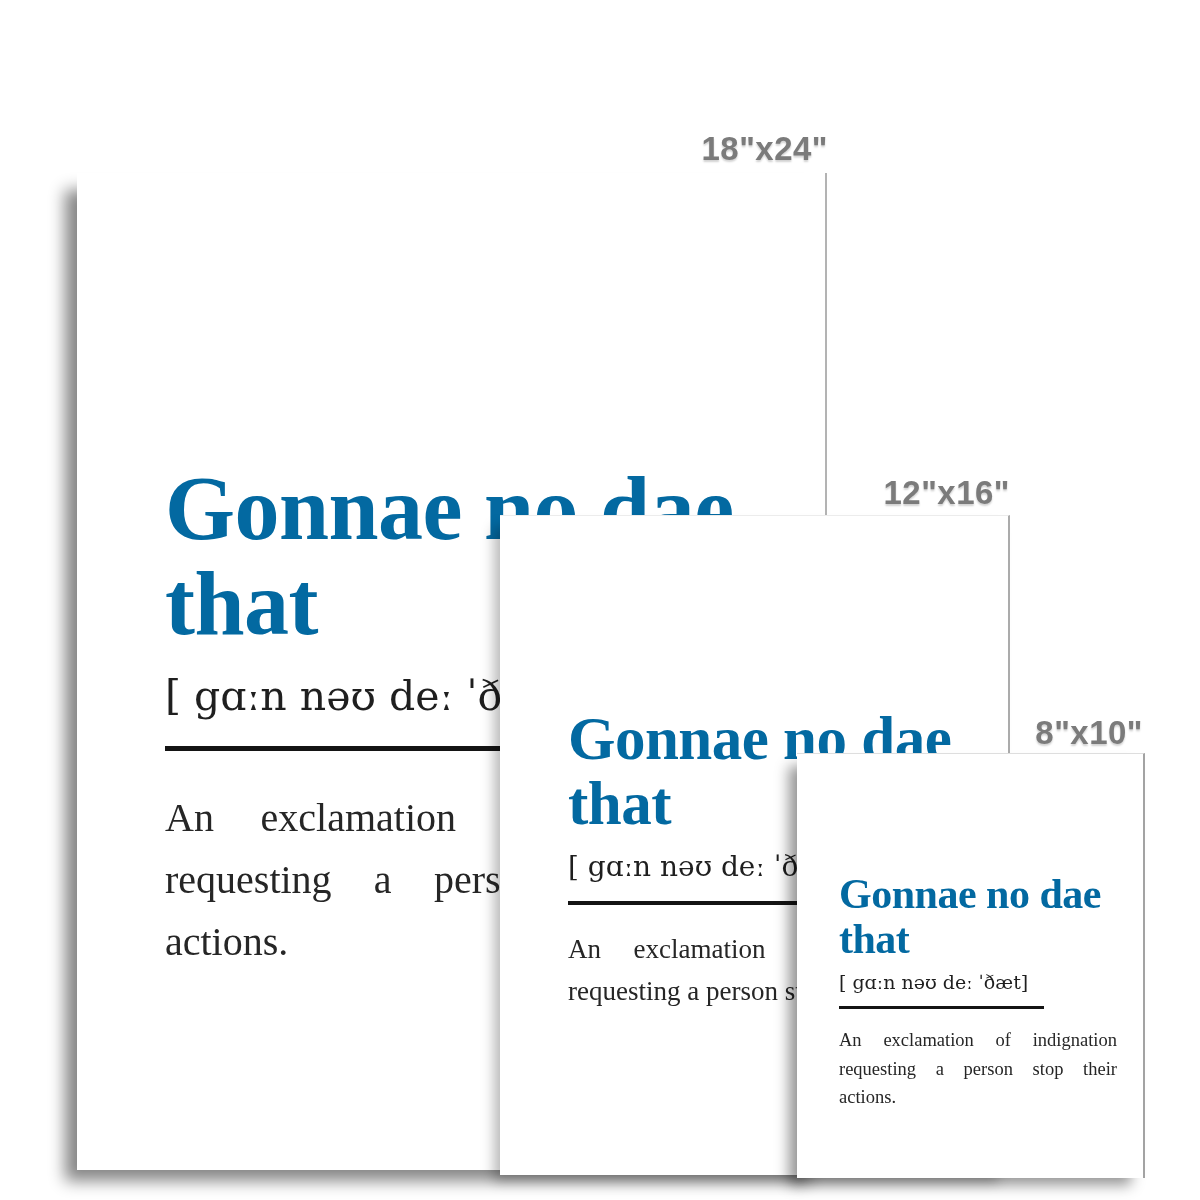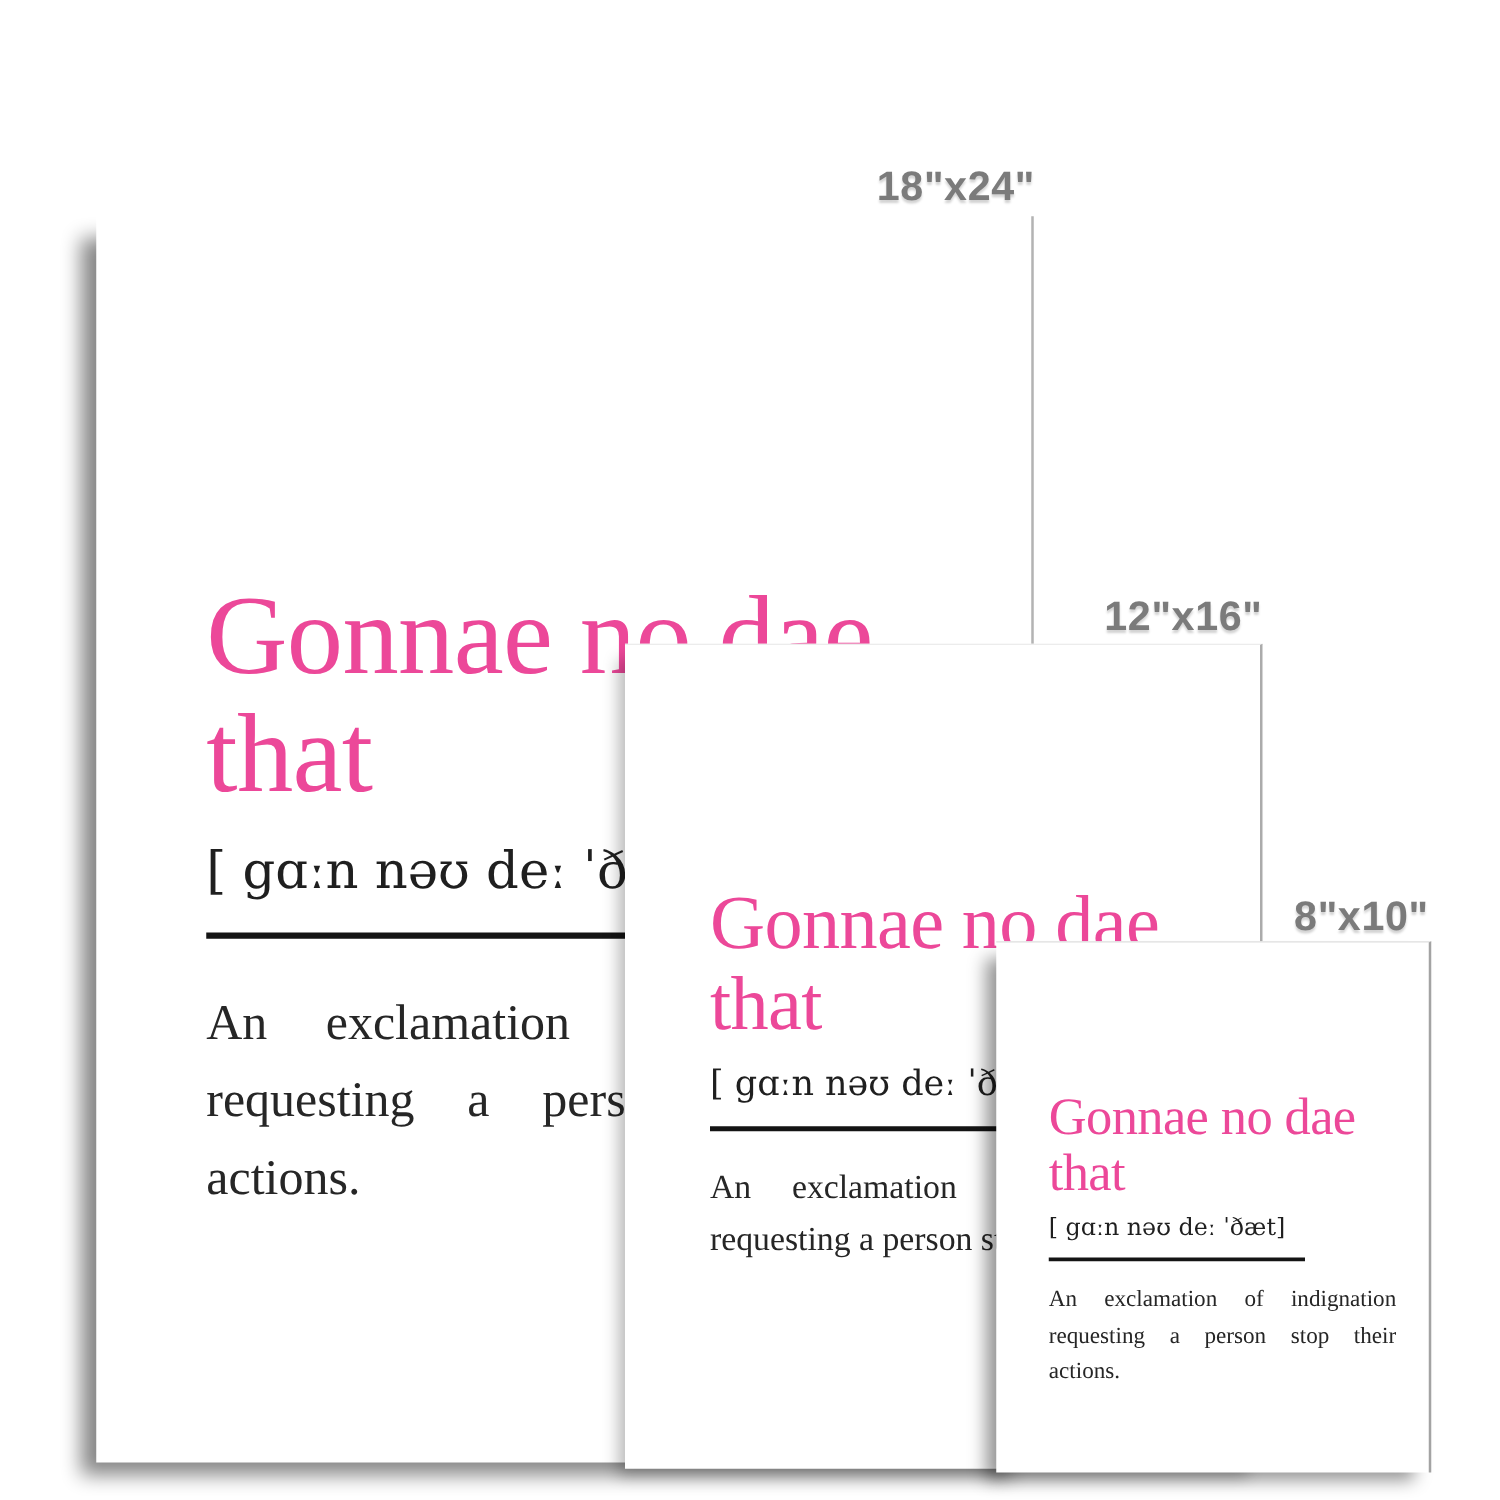--- a/index.html
+++ b/index.html
@@ -45,23 +45,23 @@
     left: 797px; top: 753px;  width: 348px; height: 425px;
     padding: 118px 20px 0 42px;
     border-right: 2px solid #a3a3a3;
     border-top: 1px solid #dedede;
     box-shadow: -11px 10px 13px -3px rgba(0,0,0,0.42);
     z-index: 3;
   }
 
   .title {
     margin: 0;
-    font-weight: 400;
+    font-weight: 700;
     line-height: 1.06;
-    color: #ec4899;
+    color: #0369a1;
     letter-spacing: -0.5px;
   }
   .title .tl { display: block; }
   .poster-a .title { font-size: 90px; }
   .poster-b .title { font-size: 61px; }
   .poster-c .title { font-size: 42px; }
 
   .phonetic {
     font-family: "DejaVu Serif", serif;
     color: #1f1f1f;

